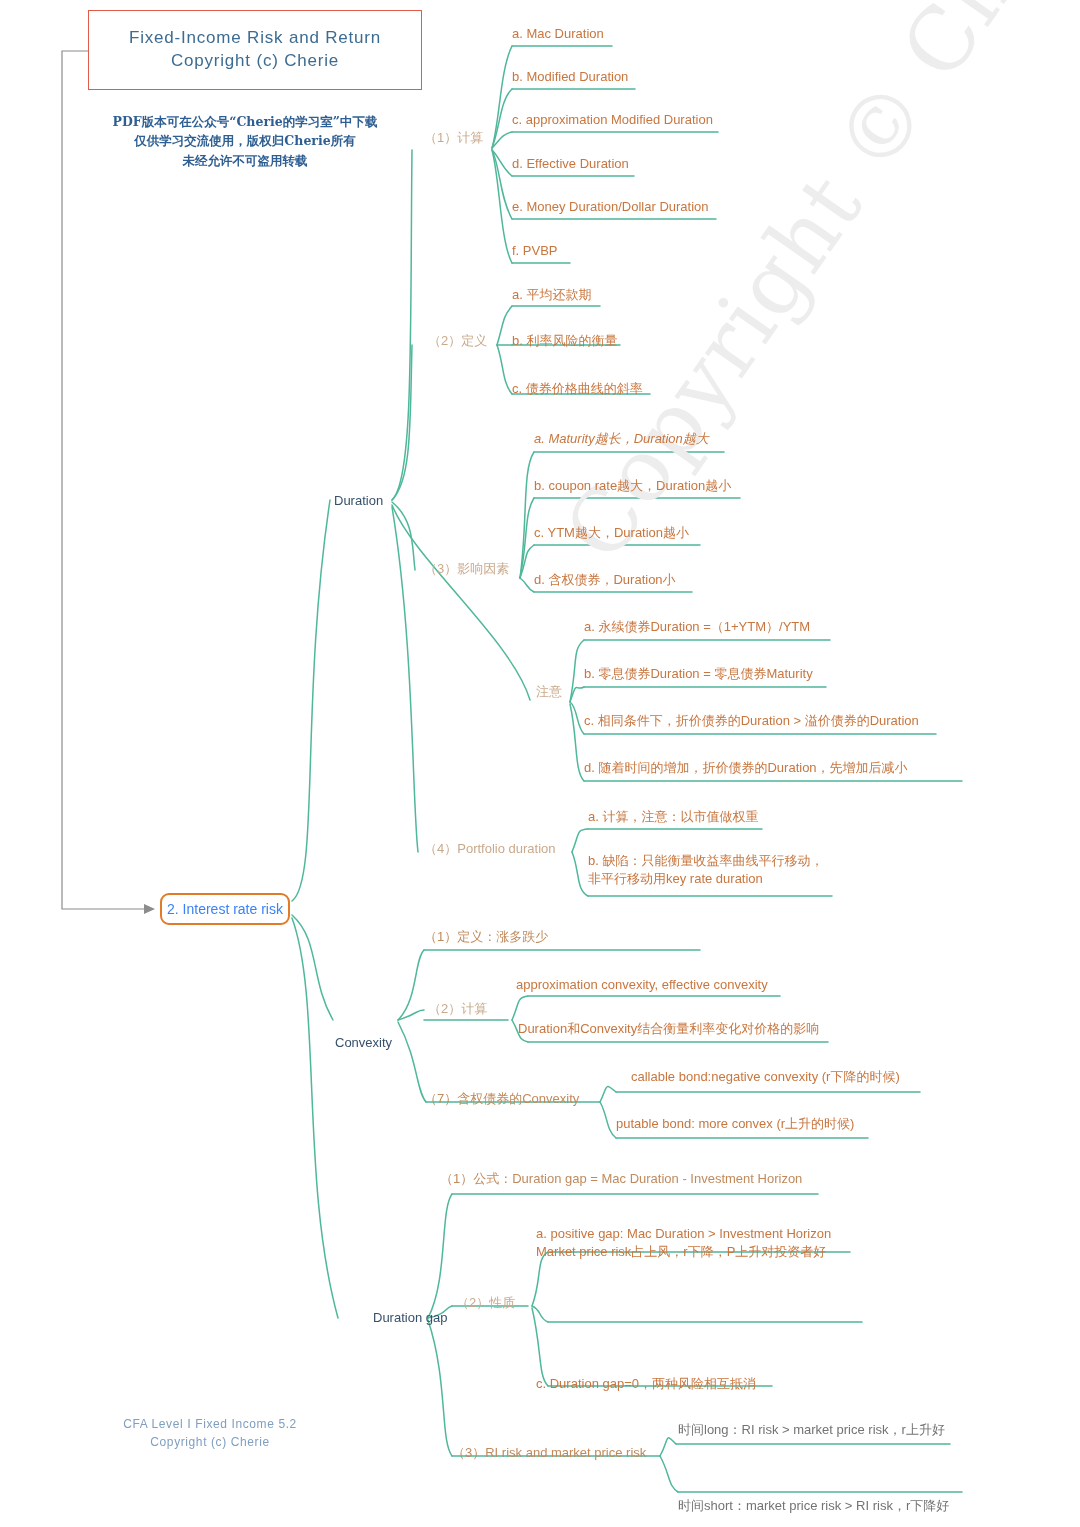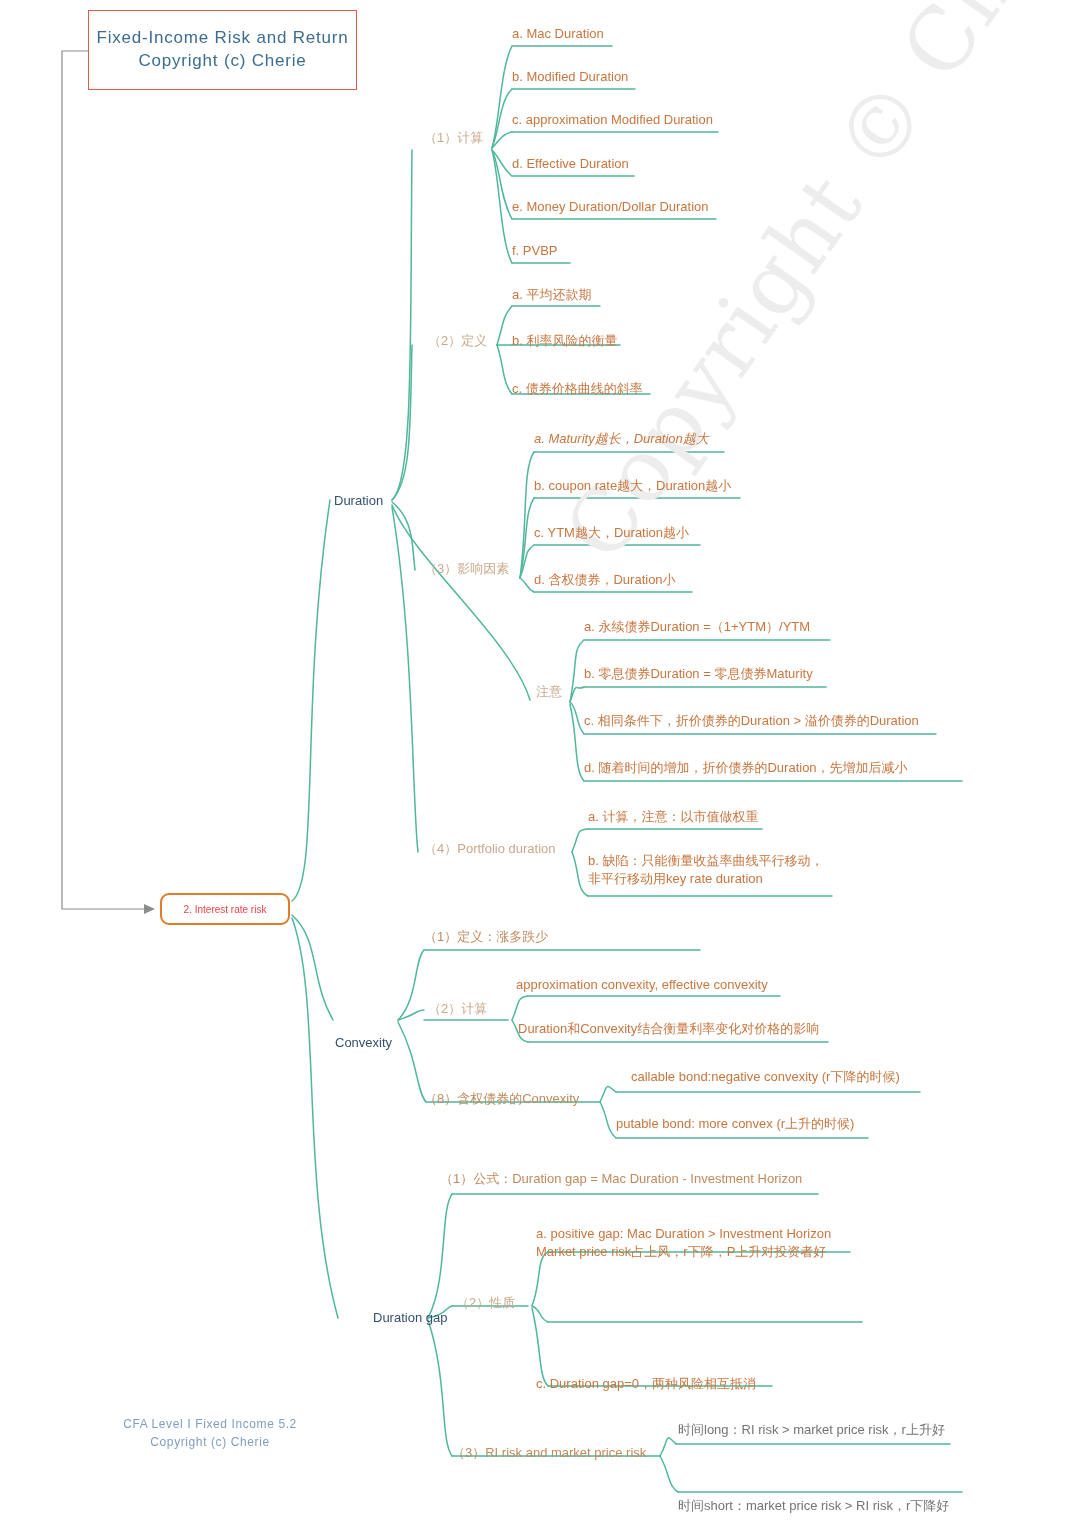--- a/index.html
+++ b/index.html
@@ -15,21 +15,21 @@
     position:absolute;left:545px;top:520px;
     font-size:86px;color:#ededed;
     font-family:"DejaVu Serif","Liberation Serif",serif;
     transform:rotate(-55deg);transform-origin:0 0;
     white-space:nowrap;letter-spacing:1px;
     user-select:none;
   }
 
   
   .title-box{
-    position:absolute;left:88px;top:10px;width:269px;height:80px;
+    position:absolute;left:88px;top:10px;width:334px;height:80px;
     border:1.6px solid #e05b4a;background:#ffffff;
     display:flex;align-items:center;justify-content:center;
     box-sizing:border-box;
   }
   .title-box .t{
     text-align:center;color:#3c6c92;font-size:17px;line-height:1.35;
     letter-spacing:.8px;white-space:pre-line;
   }
 
   .copy-note{
@@ -39,21 +39,21 @@
     white-space:pre-line;
   }
 
   
   .root-node{
     position:absolute;left:160px;top:893px;width:130px;height:32px;
     border:2.2px solid #e07b28;border-radius:9px;background:#ffffff;
     display:flex;align-items:center;justify-content:center;
     box-sizing:border-box;
   }
-  .root-node span{color:#ef4444;font-size:10px;white-space:nowrap;}
+  .root-node span{color:#3b82f6;font-size:14px;white-space:nowrap;}
 
   
   .lbl{position:absolute;white-space:pre-line;line-height:1.35;}
 
   .l1{color:#36506b;font-size:13px;}              
   .l2{color:#c9a98c;font-size:13px;}              
   .l2d{color:#c08a5c;font-size:13px;}             
   .leaf{color:#c8763f;font-size:13px;}            
   .leafm{color:#737373;font-size:13px;}           
 
@@ -166,20 +166,23 @@
       <path d="M144 904 L 155 909 L 144 914 Z" fill="#8c8c8c" stroke="none"></path>
     </g>
   </svg>
 
   <div class="watermark">Copyright © Cherie</div>
 
   <div class="title-box">
     <div class="t">Fixed-Income  Risk  and  Return
 Copyright (c) Cherie</div>
   </div>
+  <div class="copy-note">PDF版本可在公众号“Cherie的学习室”中下载
+仅供学习交流使用，版权归Cherie所有
+未经允许不可盗用转载</div>
 
   <div class="root-node">
     <span>2. Interest rate risk</span>
   </div>
 
   <div class="lbl l1" style="left:334px;top:492px;">Duration</div>
   <div class="lbl l1" style="left:335px;top:1034px;">Convexity</div>
   <div class="lbl l1" style="left:337px;top:1309px;margin-left:36px;">Duration gap</div>
 
   <div class="lbl l2" style="left:424px;top:129px;">（1）计算</div>
@@ -210,21 +213,21 @@
   <div class="lbl l2" style="left:424px;top:840px;">（4）Portfolio duration</div>
   <div class="lbl leaf" style="left:588px;top:808px;">a. 计算，注意：以市值做权重</div>
   <div class="lbl leaf" style="left:588px;top:852px;">b. 缺陷：只能衡量收益率曲线平行移动，
     非平行移动用key rate duration</div>
 
   <div class="lbl l2d" style="left:424px;top:928px;">（1）定义：涨多跌少</div>
   <div class="lbl l2" style="left:428px;top:1000px;">（2）计算</div>
   <div class="lbl leaf" style="left:516px;top:976px;">approximation convexity, effective convexity</div>
   <div class="lbl leaf" style="left:518px;top:1020px;">Duration和Convexity结合衡量利率变化对价格的影响</div>
 
-  <div class="lbl l2d" style="left:424px;top:1090px;">（8）含权债券的Convexity</div>
+  <div class="lbl l2d" style="left:424px;top:1090px;">（7）含权债券的Convexity</div>
   <div class="lbl leaf" style="left:616px;top:1068px;margin-left:15px;">callable bond:negative convexity (r下降的时候)</div>
   <div class="lbl leaf" style="left:616px;top:1115px;">putable bond: more convex (r上升的时候)</div>
 
   <div class="lbl l2d" style="left:440px;top:1170px;">（1）公式：Duration gap = Mac Duration - Investment Horizon</div>
 
   <div class="lbl l2" style="left:456px;top:1294px;">（2）性质</div>
   <div class="lbl leaf" style="left:536px;top:1225px;">a. positive gap: Mac Duration &gt; Investment Horizon
 Market price risk占上风，r下降，P上升对投资者好</div>
   <div class="lbl leaf" style="left:536px;top:1375px;">c. Duration gap=0，两种风险相互抵消</div>
 

